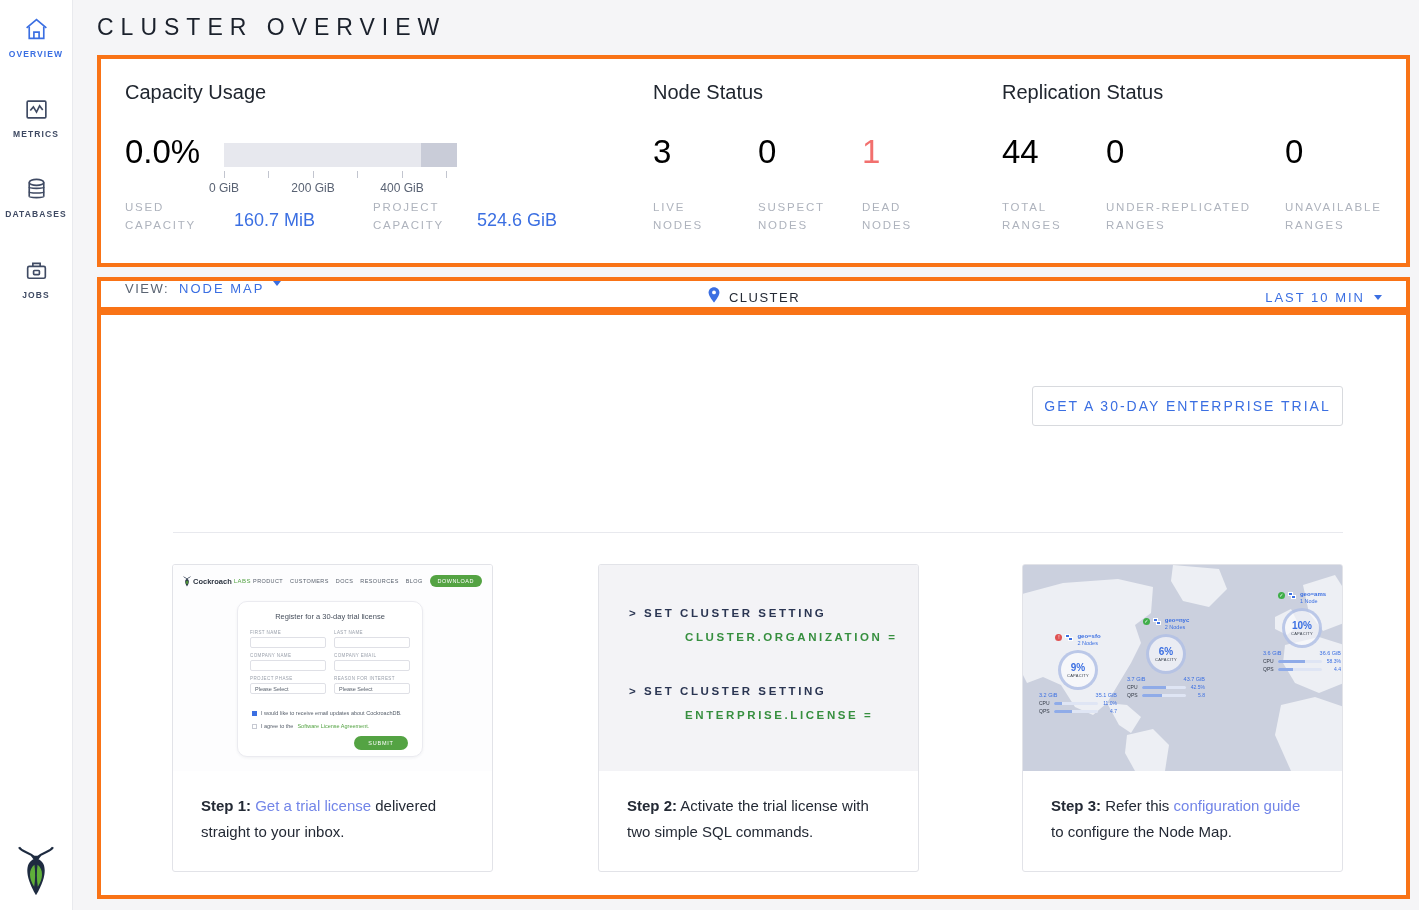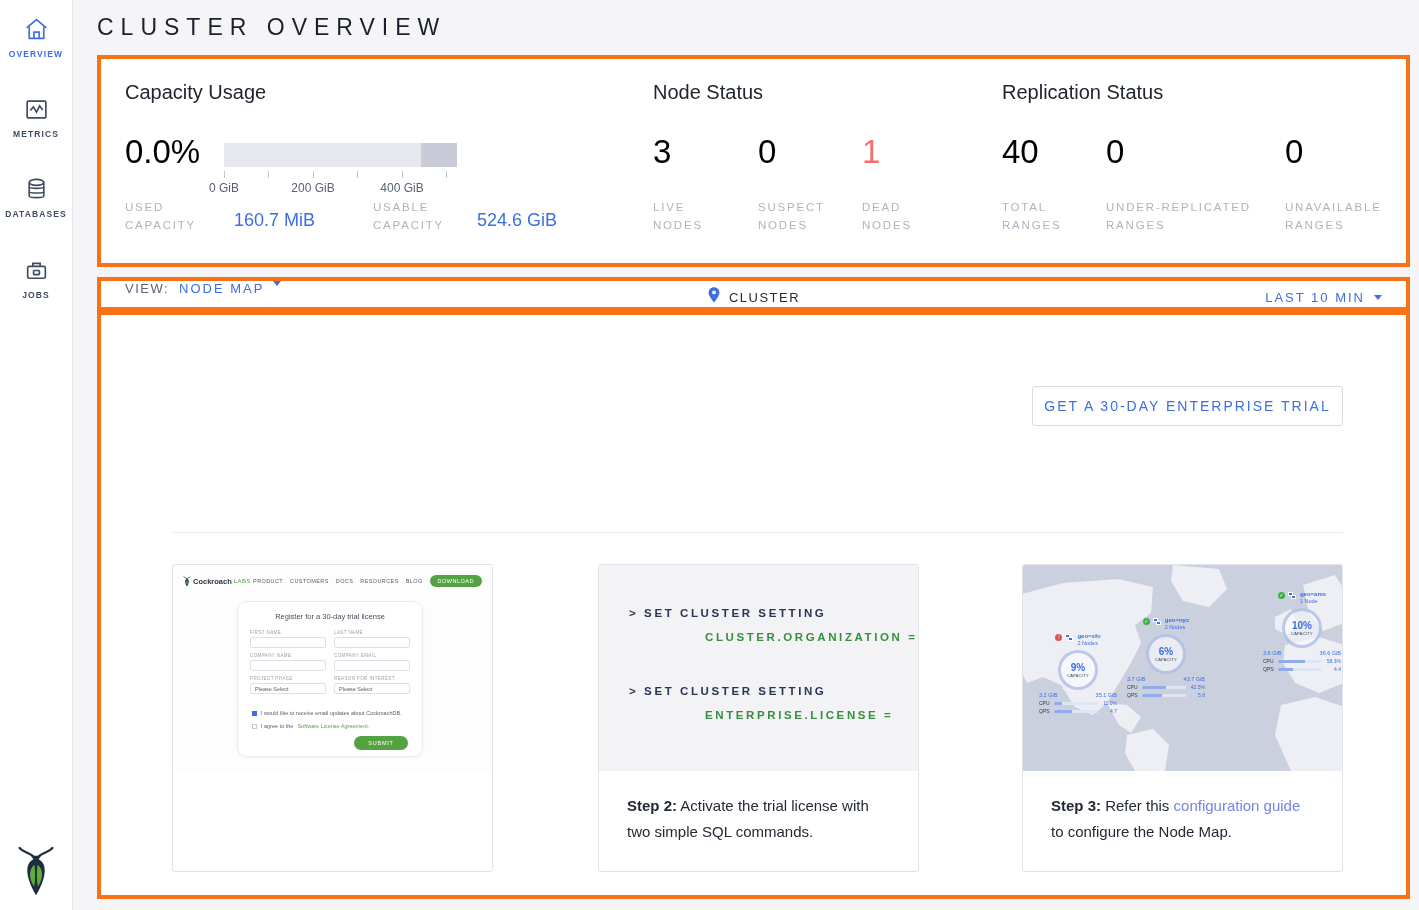--- a/index.html
+++ b/index.html
@@ -91,21 +91,21 @@
   .mf-box { width:5px; height:5px; border:1px solid #c6c9d2; flex:none; }
   .mf-box.checked { background:#3b6fe2; border-color:#3b6fe2; }
   .mf-green { color:#54a343; }
   .mf-submit { position:absolute; right:14px; top:134px; width:54px; height:14px; background:#54a343;
     border-radius:8px; color:#fff; font-size:5.5px; letter-spacing:.8px; text-align:center; line-height:14px; }
 
   
   .code-area { background:#f3f3f6; width:100%; height:100%; position:relative; }
   .code-line { position:absolute; font-size:11.5px; font-weight:bold; letter-spacing:2.6px; white-space:nowrap; }
   .code-cmd { color:#2a3552; left:30px; }
-  .code-arg { color:#368f3f; left:86px;margin-left:20px; }
+  .code-arg { color:#368f3f; left:86px; }
 
   
   .map-area { position:relative; width:100%; height:100%; background:#cbd0de; }
   .map-area svg.mapsvg { position:absolute; left:0; top:0; }
   .loc { position:absolute; width:86px; text-align:center; }
   .loc-head { display:flex; align-items:flex-start; justify-content:center; gap:3px; }
   .loc-badge { width:7px; height:7px; border-radius:50%; flex:none; margin-top:1px;
     color:#fff; font-size:5px; line-height:7px; text-align:center; }
   .loc-badge.ok { background:#3fae49; } .loc-badge.warn { background:#e05252; }
   .loc-cubes { width:9px; height:9px; flex:none; margin-top:1px; }
@@ -204,33 +204,33 @@
   <div class="tick" style="left:212px;"></div>
   <div class="tick" style="left:256px;"></div>
   <div class="tick" style="left:301px;"></div>
   <div class="tick" style="left:345px;"></div>
   <div class="tick-label" style="left:123px;">0 GiB</div>
   <div class="tick-label" style="left:212px;">200 GiB</div>
   <div class="tick-label" style="left:301px;">400 GiB</div>
 
   <div class="stat-label" style="left:24px; width:95px;">USED CAPACITY</div>
   <div class="stat-value" style="left:133px;">160.7 MiB</div>
-  <div class="stat-label" style="left:272px; width:95px;">USABLE CAPACITY</div>
+  <div class="stat-label" style="left:272px; width:95px;">PROJECT CAPACITY</div>
   <div class="stat-value" style="left:376px;">524.6 GiB</div>
 
   <div class="sec-title" style="left:552px;">Node Status</div>
   <div class="big-num" style="left:552px;">3</div>
   <div class="big-num" style="left:657px;">0</div>
   <div class="big-num red" style="left:761px;">1</div>
   <div class="stat-label" style="left:552px; width:80px;">LIVE NODES</div>
   <div class="stat-label" style="left:657px; width:80px;">SUSPECT NODES</div>
   <div class="stat-label" style="left:761px; width:80px;">DEAD NODES</div>
 
   <div class="sec-title" style="left:901px;">Replication Status</div>
-  <div class="big-num" style="left:901px;">40</div>
+  <div class="big-num" style="left:901px;">44</div>
   <div class="big-num" style="left:1005px;">0</div>
   <div class="big-num" style="left:1184px;">0</div>
   <div class="stat-label" style="left:901px; width:90px;">TOTAL RANGES</div>
   <div class="stat-label" style="left:1005px; width:160px;">UNDER-REPLICATED RANGES</div>
   <div class="stat-label" style="left:1184px; width:110px;">UNAVAILABLE RANGES</div>
 </div>
 
 <div class="panel view-bar">
   <div class="vb-left">
     <span class="vb-label">VIEW:</span>
@@ -318,20 +318,21 @@
           </div>
           <div class="mf-check" style="top:121px;">
             <span class="mf-box"></span>
             <span>I agree to the </span>
             <span class="mf-green">Software License Agreement.</span>
           </div>
           <div class="mf-submit">SUBMIT</div>
         </div>
       </div>
     </div>
+    <div class="caption"><b>Step 1:</b><span> </span><a class="lnk">Get a trial license</a><span> delivered straight to your inbox.</span></div>
   </div>
 
   <div class="card card2">
     <div class="thumb">
       <div class="code-area">
         <div class="code-line code-cmd" style="top:42px;">&gt; SET CLUSTER SETTING</div>
         <div class="code-line code-arg" style="top:66px;">CLUSTER.ORGANIZATION =</div>
         <div class="code-line code-cmd" style="top:120px;">&gt; SET CLUSTER SETTING</div>
         <div class="code-line code-arg" style="top:144px;">ENTERPRISE.LICENSE =</div>
       </div>

